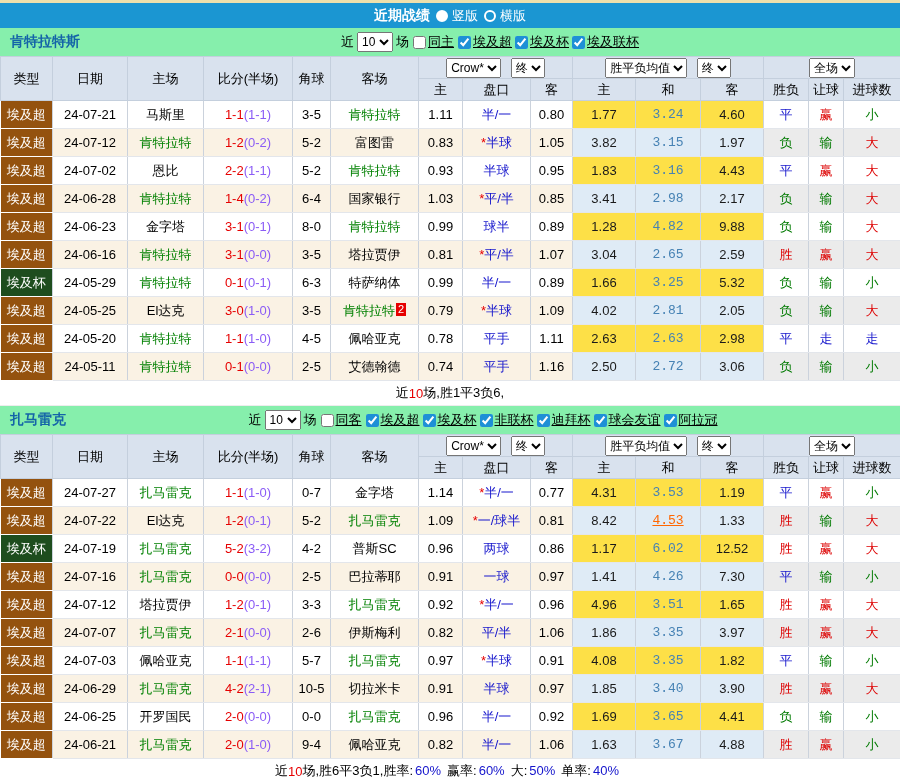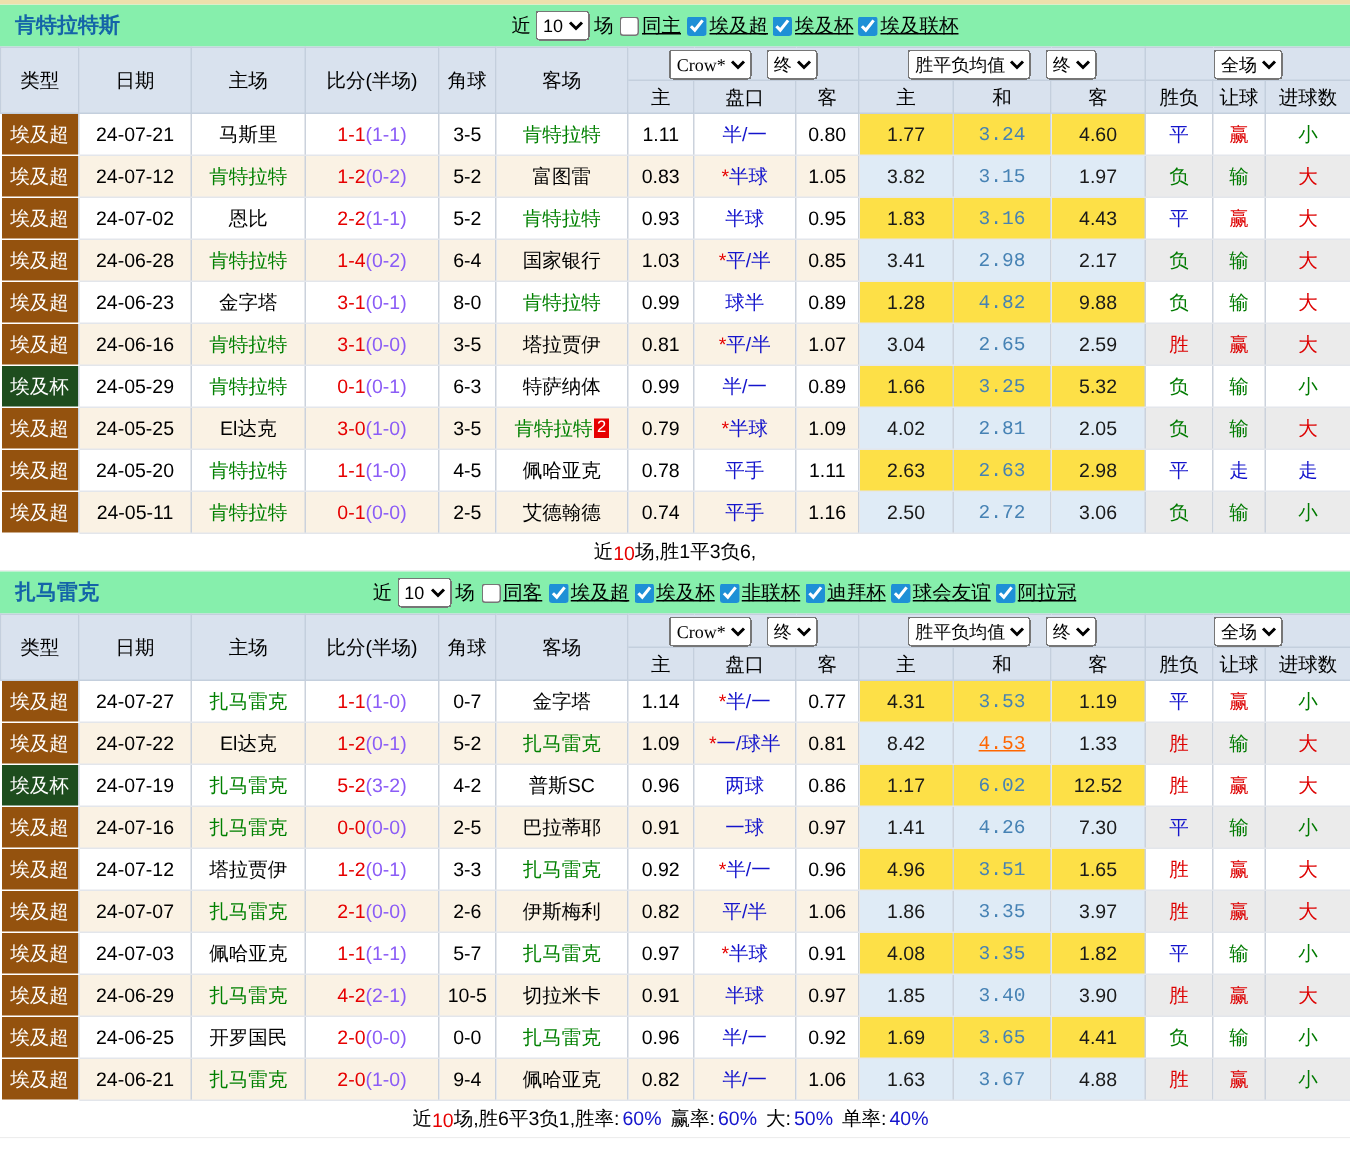--- a/index.html
+++ b/index.html
@@ -18,21 +18,21 @@
   .team{padding-left:10px;font-weight:bold;color:#1464A8;font-size:14px;white-space:nowrap;}
   .filters{flex:1;display:flex;justify-content:center;align-items:center;gap:3px;font-size:13px;}
   .filters select{font-size:12px;height:20px;}
   .chk{display:inline-flex;align-items:center;gap:1px;text-decoration:underline;}
   .chk input{width:13px;height:13px;accent-color:#1E90D6;margin:0 1px;}
   .league-filters{display:inline-flex;align-items:center;gap:2px;}
 
   
   table.stats-table{width:900px;border-collapse:collapse;table-layout:fixed;font-size:13px;}
   thead th{background:#D9E2EE;border:1px solid #C4CFDD;font-weight:normal;height:21px;padding:0;font-size:13px;}
-  th.group-th select{font-size:12px;height:20px;margin:0 3px;font-family:Liberation Serif, serif;}
+  th.group-th select{font-size:12px;height:20px;margin:0 3px;}
   tbody td{height:27px;text-align:center;border-right:1px solid #CBD2DC;border-bottom:1px solid #E3E6EB;padding:0;overflow:hidden;white-space:nowrap;}
   td.col-type{background:#94520E;color:#fff;border-bottom:1px solid #fff;font-size:13px;}
   td.col-type.cup{background:#1E4D1E;}
   tr.odd td{background:#fff;}
   tr.even td{background:#FAF2E4;}
   tr.odd td.col-avg{background:#fde047;}
   tr.even td.col-avg{background:#DFEBF6;}
   tr.odd td.col-res{background:#fff;}
   tr.even td.col-res{background:#EBEBEB;}
   tr.odd td.col-type,tr.even td.col-type{background:#94520E;}
@@ -53,20 +53,27 @@
   
   .summary{height:24px;display:flex;align-items:center;justify-content:center;background:#fff;font-size:13px;border-bottom:1px solid #EDEDED;}
   .summary .red{color:#E60000;}
   .badge-green{background:#008000;color:#FFFFAA;padding:1px 6px;margin:0 6px 0 2px;}
   .pct{color:#1414CC;margin:0 6px 0 2px;}
 </style>
 </head>
 <body>
 
 <div class="page">
+  <div class="topbar">
+    <span class="topbar-title">近期战绩</span>
+    <span class="radio selected"></span>
+    <span class="radio-label">竖版</span>
+    <span class="radio"></span>
+    <span class="radio-label">横版</span>
+  </div>
   <div id="sections">
   <section class="team-section">
     <div class="section-header">
       <span class="team">肯特拉特斯</span>
       <div class="filters">
         <span>近</span>
         <select>
           <option>10</option>
         </select>
         <span>场</span>

